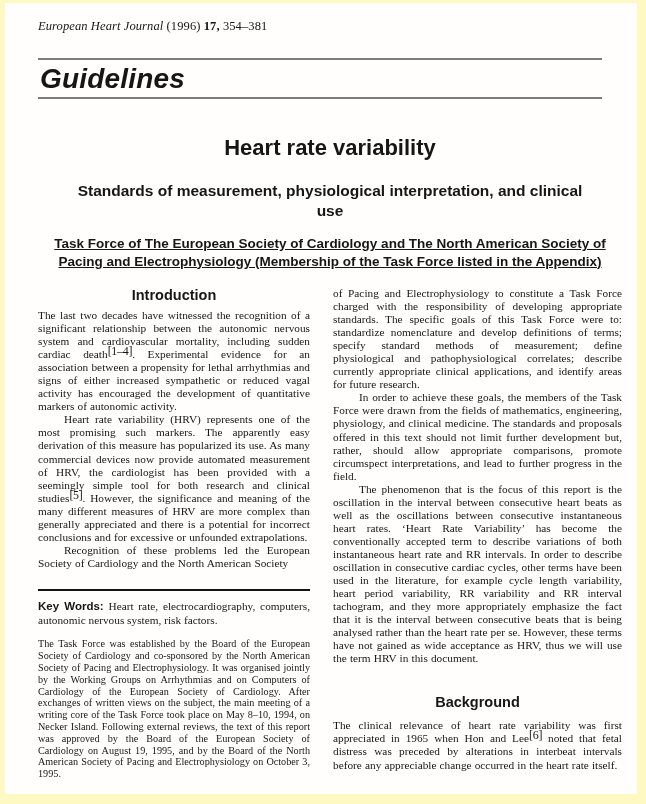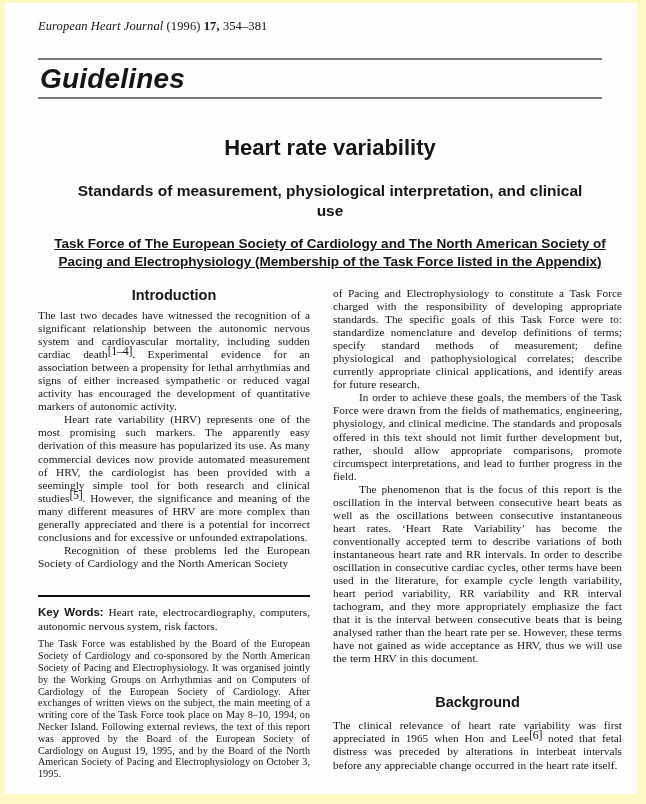--- a/index.html
+++ b/index.html
@@ -116,21 +116,21 @@
     font-size: 11.3px;
     line-height: 13.5px;
     text-align: justify;
   }
   .kw-label {
     font-family: "Liberation Sans", sans-serif;
     font-weight: bold;
     font-size: 11.5px;
   }
   .footnote {
-    margin-top: 5px;
+    margin-top: 11px;
     font-size: 10.2px;
     line-height: 11.8px;
     text-align: justify;
     word-spacing: 0.3px;
   }
   .footnote.published { margin-top: 6px; }
   .footnote .italic { font-style: italic; }
 </style>
 </head>
 <body>

